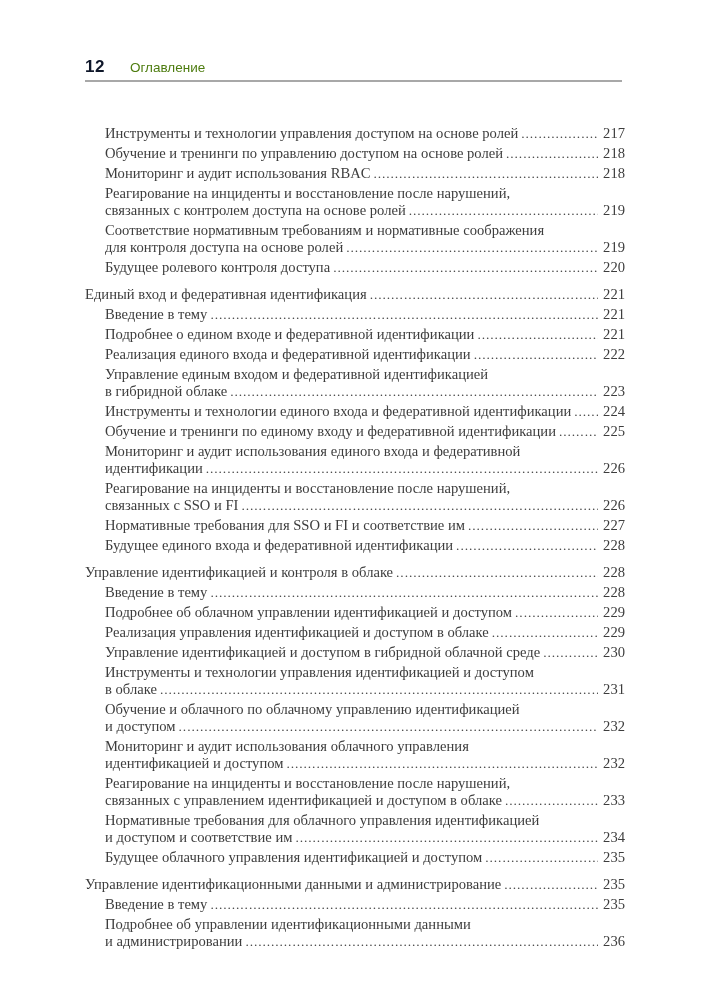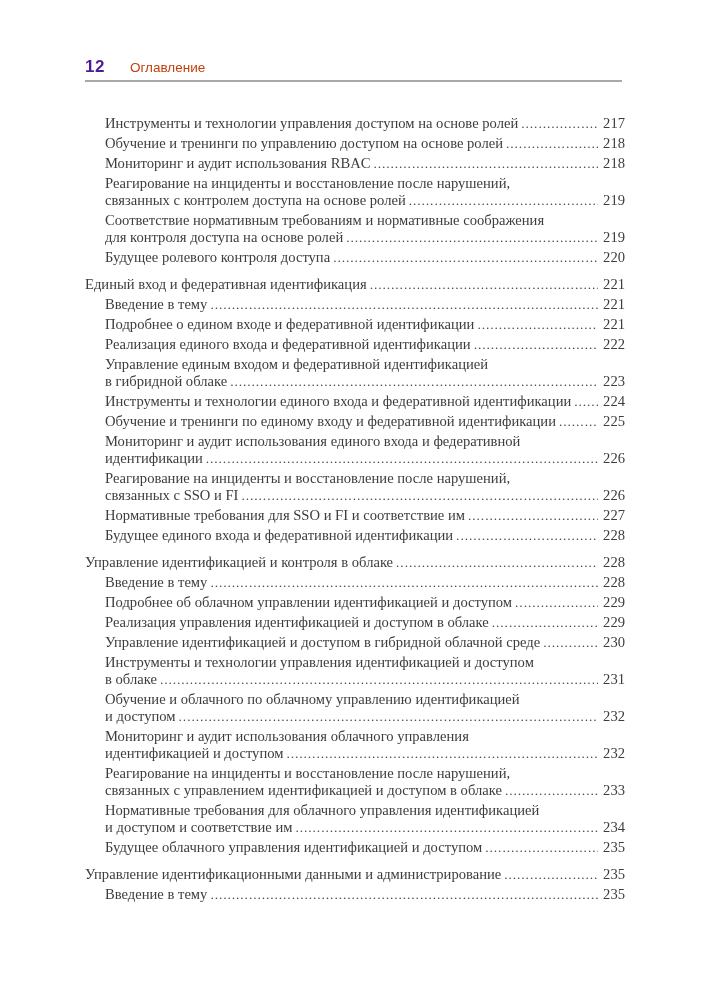--- a/index.html
+++ b/index.html
@@ -20,41 +20,41 @@
     position: absolute;
     left: 85px;
     top: 57px;
     display: flex;
     align-items: baseline;
     font-family: "Liberation Sans", sans-serif;
   }
   .folio {
     font-size: 17px;
     font-weight: bold;
-    color: #4c1d95;
+    color: #0f172a;
     letter-spacing: 0.5px;
     text-align: right;
   }
   .head-title {
     font-size: 13.5px;
-    color: #c2410c;
+    color: #4d7c0f;
     margin-left: 25px;
   }
   .head-rule {
     position: absolute;
     left: 85px;
     top: 80px;
     width: 537px;
     height: 2px;
     background: #a8a8a8;
   }
   .toc {
     position: absolute;
     left: 85px;
-    top: 115px;
+    top: 125px;
     width: 540px;
     font-size: 14.6px;
     line-height: 17px;
   }
   .entry {
     margin-bottom: 3px;
   }
   .entry.level-1 {
     margin-top: 10px;
   }
@@ -314,14 +314,22 @@
           <span class="pagenum">235</span>
         </div>
       </div>
       <div class="entry level-2">
         <div class="line final">
           <span class="label">Введение в тему</span>
           <span class="dots"></span>
           <span class="pagenum">235</span>
         </div>
       </div>
+      <div class="entry level-2">
+        <div class="line"><span class="label">Подробнее об управлении идентификационными данными</span></div>
+        <div class="line final">
+          <span class="label">и администрировании</span>
+          <span class="dots"></span>
+          <span class="pagenum">236</span>
+        </div>
+      </div>
     </div>
 </div>
 
 </body></html>

